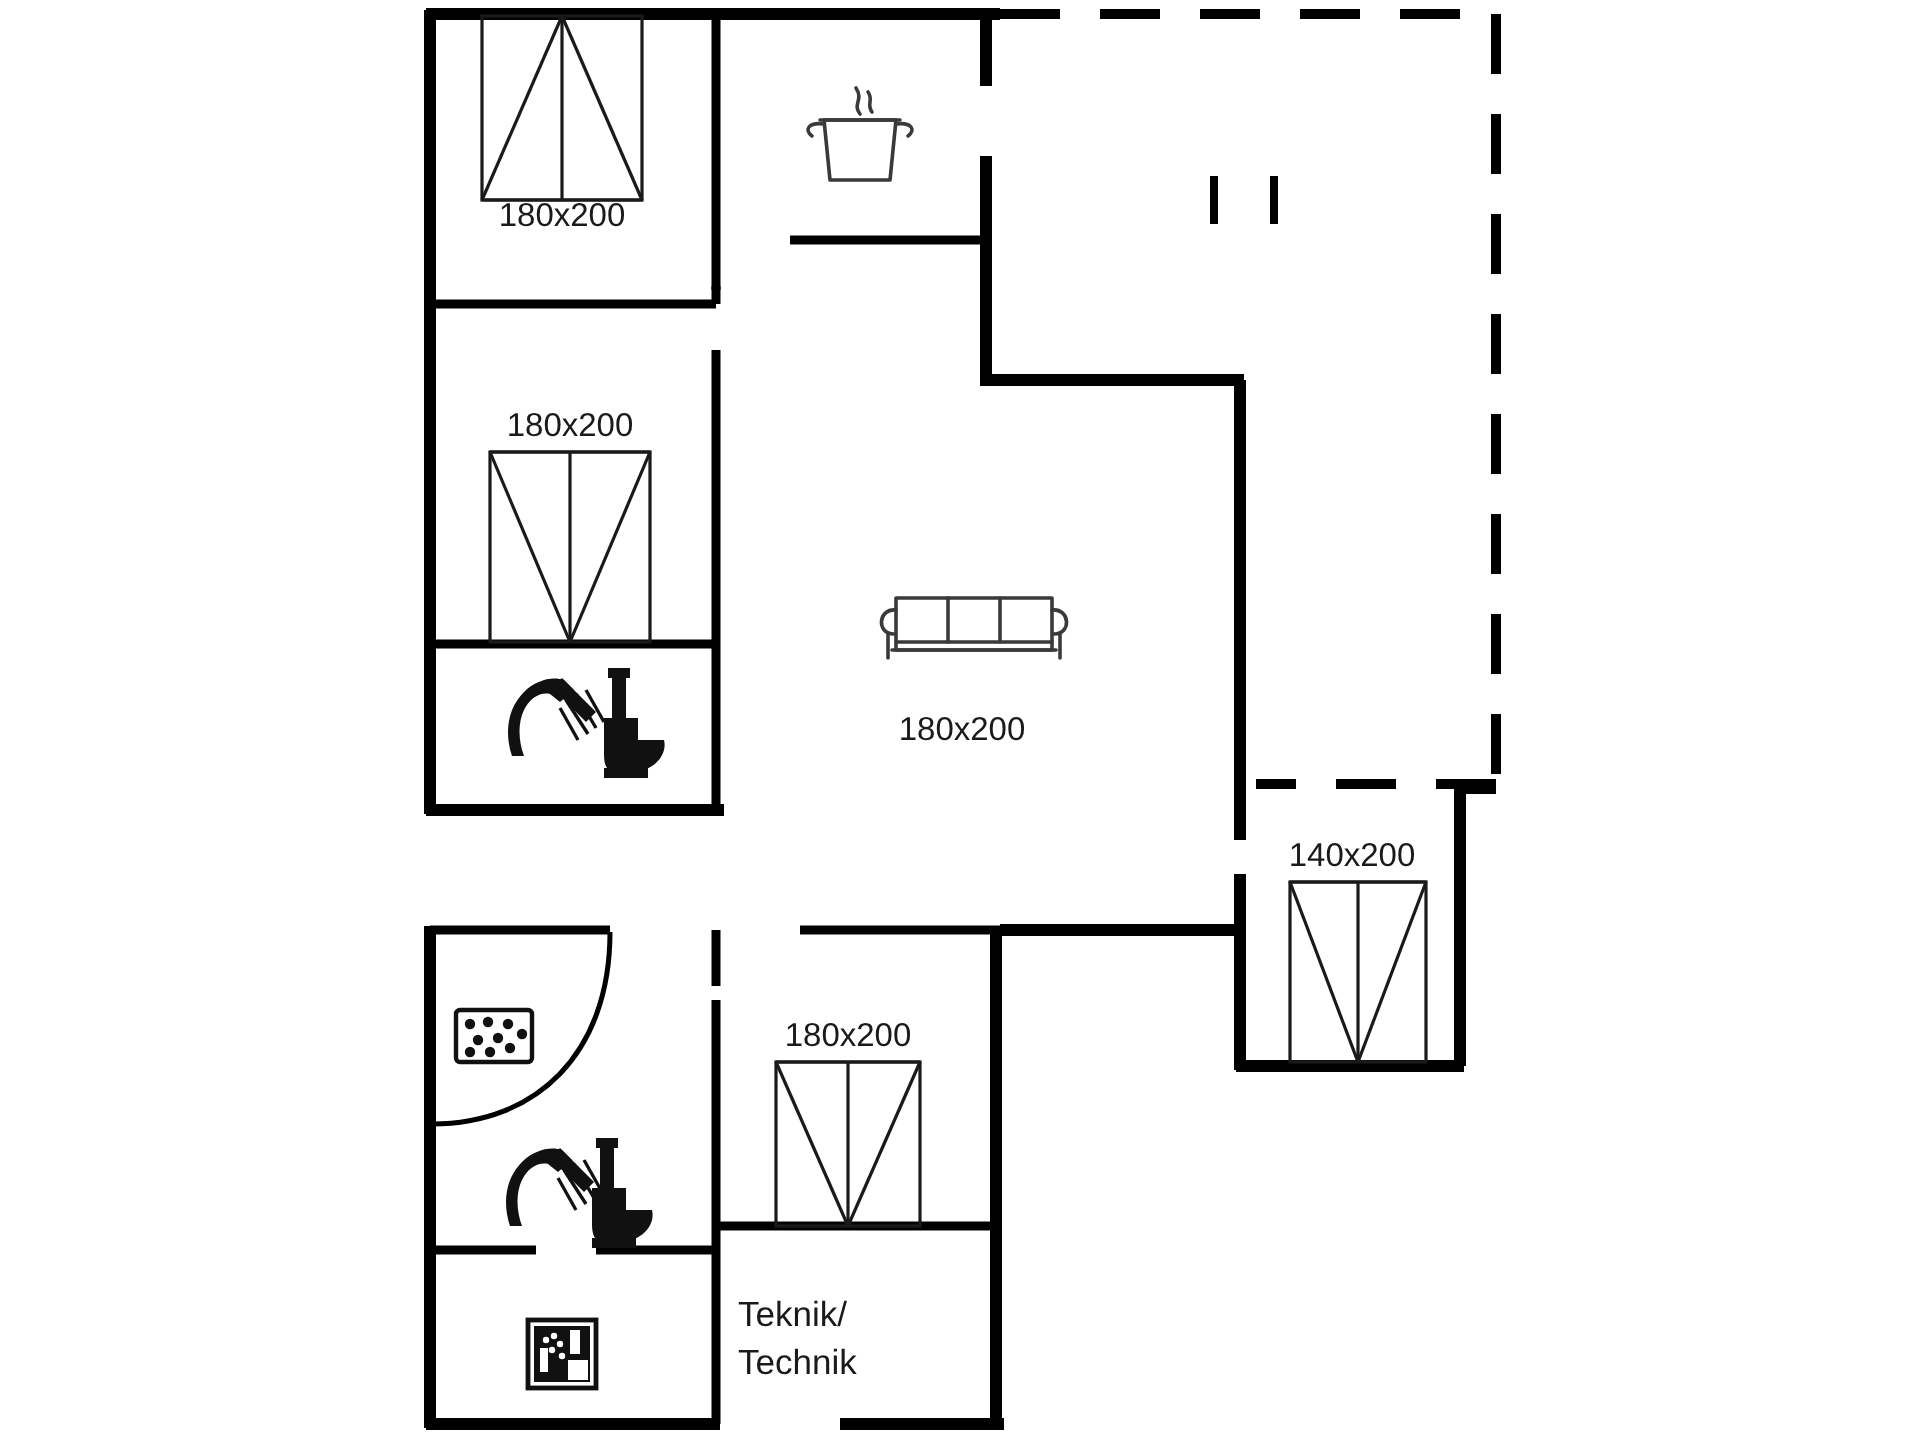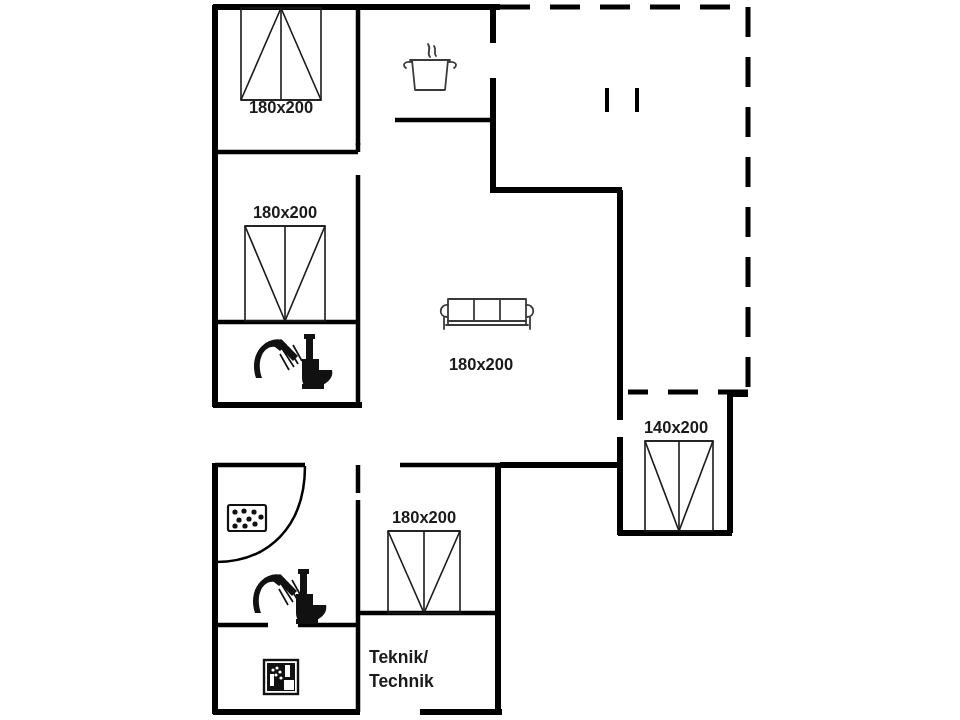--- a/index.html
+++ b/index.html
@@ -12,21 +12,20 @@
     width: 960px;
     height: 720px;
     overflow: hidden;
     font-family: "Liberation Sans", sans-serif;
   }
   #plan-root {
     position: relative;
     width: 960px;
     height: 720px;
     background: #ffffff;
-    font-weight: bold;
   }
   #plan-svg {
     position: absolute;
     left: 0;
     top: 0;
     width: 960px;
     height: 720px;
     display: block;
   }
   .dim-label {

